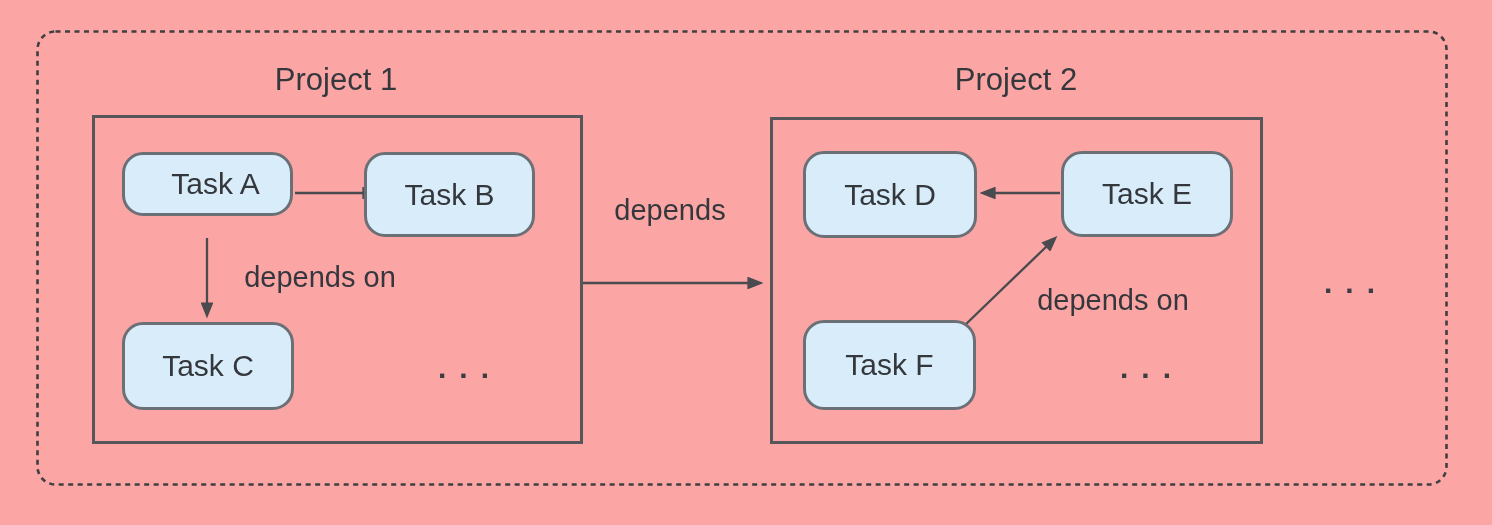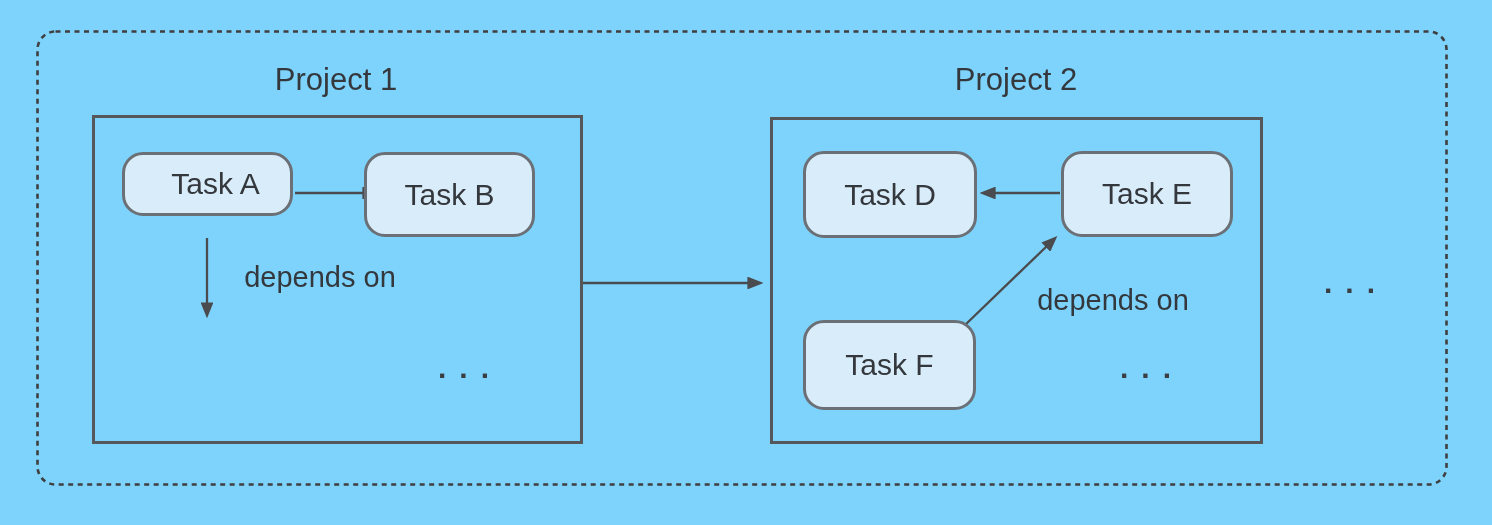--- a/index.html
+++ b/index.html
@@ -1,20 +1,20 @@
 <!DOCTYPE html>
 <html><head>
 <meta charset="utf-8">
 <style>
   html, body { margin: 0; padding: 0; background: #ffffff; }
   .canvas {
     position: relative;
     width: 1492px;
     height: 525px;
-    background: #7dd3fc;
+    background: #fca5a5;
     font-family: "Liberation Sans", sans-serif;
     color: #34383d;
     overflow: hidden;
   }
   .overlay {
     position: absolute;
     left: 0; top: 0;
     width: 1492px; height: 525px;
     pointer-events: none;
   }
@@ -107,28 +107,30 @@
   </svg>
 
   <div class="project-title p1">Project 1</div>
   <div class="project-title p2">Project 2</div>
 
   <div class="project-box p1"></div>
   <div class="project-box p2"></div>
 
   <div class="task a">Task A</div>
   <div class="task b">Task B</div>
+  <div class="task c">Task C</div>
 
   <div class="task d">Task D</div>
   <div class="task f">Task F</div>
   <div class="task e">Task E</div>
 
   <div class="edge-label ac">depends on</div>
 
   <div class="edge-label p1p2">
+    <div>depends</div>
   </div>
 
   <div class="edge-label fe">depends on</div>
 
   <div class="ellipsis e1">...</div>
   <div class="ellipsis e2">...</div>
   <div class="ellipsis outer">...</div>
 
 </div>
 

